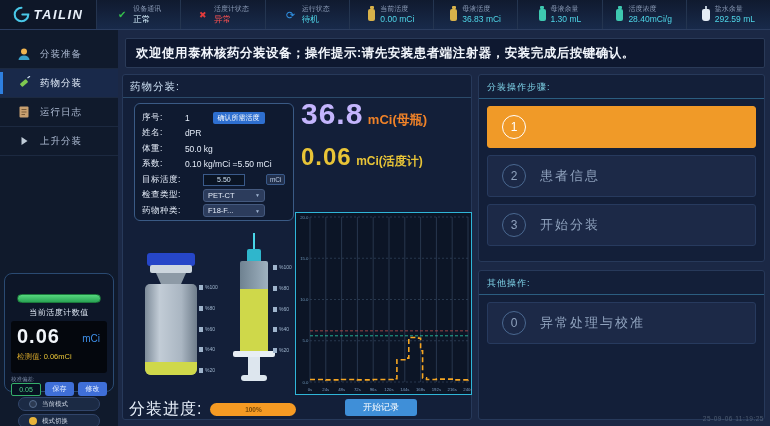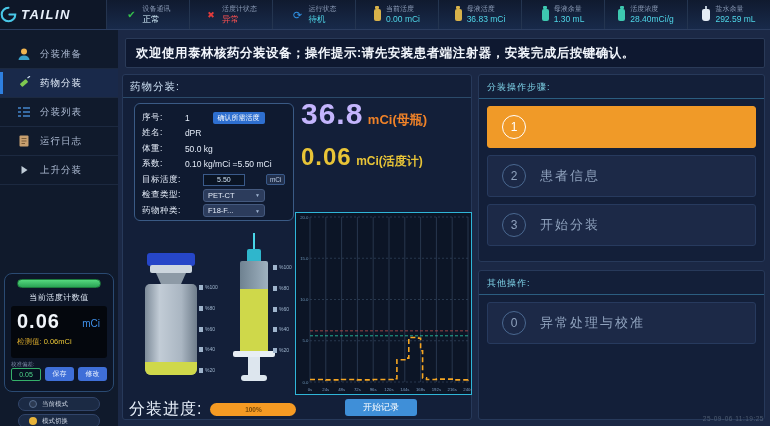--- a/index.html
+++ b/index.html
@@ -4,21 +4,21 @@
 <style>
   * { margin:0; padding:0; box-sizing:border-box; }
   html,body { width:770px; height:426px; overflow:hidden; background:#1b2845;
     font-family:"Liberation Sans","DejaVu Sans",sans-serif; color:#dfe8f5; }
   #app { position:relative; width:770px; height:426px; background:#1b2845; }
 
   
   #topbar { position:absolute; left:0; top:0; width:770px; height:30px;
     background:linear-gradient(#101a2f,#182a4a); border-bottom:1px solid #2b3d5f;
     display:flex; align-items:center; }
-  #logo { width:107px; height:100%; display:flex; align-items:center; 
+  #logo { width:97px; height:100%; display:flex; align-items:center; justify-content:center;
     background:#0e1728; border-right:1px solid #24344f; gap:4px; }
   #logo .gmark { width:17px; height:17px; }
   #logo .wordmark { font-size:13px; font-weight:bold; font-style:italic; letter-spacing:1.5px; color:#e8f0fa; }
   #statuses { flex:1; display:flex; height:100%; }
   .tb-item { flex:1; display:flex; align-items:center; justify-content:center; gap:5px;
     border-right:1px solid #243550; }
   .tb-item:last-child { border-right:none; }
   .tb-icon { font-size:10px; line-height:10px; width:12px; text-align:center; flex:0 0 auto; }
   .ic-ok { color:#35c04b; } .ic-err { color:#e23b3b; font-size:9px; } .ic-sync { color:#2f8fe0; font-size:11px; }
   .tb-vial { width:7px; height:12px; border-radius:2px; position:relative; flex:0 0 auto; }
@@ -36,21 +36,21 @@
   .side-item { position:relative; height:29px; display:flex; align-items:center; gap:9px;
     padding-left:17px; border-bottom:1px solid #1c2940; cursor:pointer; }
   .side-item .lbl { font-size:9.5px; color:#aebcd4; letter-spacing:1px; }
   .side-item.active { background:#19294a; }
   .side-item.active::before { content:""; position:absolute; left:0; top:3px; bottom:3px; width:3px; background:#2e7fe0; }
   .side-item.active .lbl { color:#e8f2ff; }
   .sicon { width:14px; height:14px; flex:0 0 auto; }
 
   
   #meter { position:absolute; left:4px; top:243px; width:110px; height:119px;
-    border:1px solid #2a4a72; border-radius:8px; background:#0d1628; padding:5px 6px; }
+    border:1px solid #2a4a72; border-radius:8px; background:#0d1628; padding:20px 6px; }
   #meter-bar { width:84px; height:9px; margin:0 auto; border-radius:5px;
     background:linear-gradient(#55d87e,#2aa455); border:1px solid #1c7a3c; }
   #meter-title { text-align:center; font-size:8px; color:#dfe8f5; margin-top:4px; letter-spacing:0.5px; }
   #meter-box { margin-top:3px; background:#04070d; border-radius:3px; height:52px; padding:4px 6px; position:relative; }
   #meter-read { font-size:20px; font-weight:bold; color:#f2f6fb; letter-spacing:1px; display:inline-block; }
   #meter-unit { font-size:10px; color:#3f8fe8; position:absolute; right:7px; top:12px; }
   #meter-detect { font-size:7.5px; color:#d8a82c; margin-top:4px; }
   #meter-detect .dv { color:#e8c437; }
   #meter-foot { display:flex; align-items:flex-end; gap:4px; margin-top:3px; }
   #offset-wrap { display:flex; flex-direction:column; }
@@ -230,33 +230,20 @@
           <path d="M1.5 13 a5.5 4.5 0 0 1 11 0 z" fill="#3aa0c8"></path>
         </svg>
       <span class="lbl">分装准备</span>
     </div>
     <div class="side-item active">
       <svg class="sicon" viewBox="0 0 14 14">
           <rect x="3" y="5" width="8" height="4" rx="1" transform="rotate(-40 7 7)" fill="#7ec850"></rect>
           <line x1="10.5" y1="2" x2="13" y2="0.2" stroke="#cde" stroke-width="1.2"></line>
         </svg>
       <span class="lbl">药物分装</span>
-    </div>
-    <div class="side-item">
-      <svg class="sicon" viewBox="0 0 14 14">
-          <g stroke="#4a90d8" stroke-width="1.4">
-            <line x1="1" y1="3" x2="4" y2="3"></line>
-            <line x1="6" y1="3" x2="13" y2="3"></line>
-            <line x1="1" y1="7" x2="4" y2="7"></line>
-            <line x1="6" y1="7" x2="13" y2="7"></line>
-            <line x1="1" y1="11" x2="4" y2="11"></line>
-            <line x1="6" y1="11" x2="13" y2="11"></line>
-          </g>
-        </svg>
-      <span class="lbl">分装列表</span>
     </div>
     <div class="side-item">
       <svg class="sicon" viewBox="0 0 14 14">
           <rect x="2.5" y="1.5" width="9" height="11" rx="1" fill="#c8a070"></rect>
           <g stroke="#7a5c38" stroke-width="1">
             <line x1="4.5" y1="4.5" x2="9.5" y2="4.5"></line>
             <line x1="4.5" y1="7" x2="9.5" y2="7"></line>
             <line x1="4.5" y1="9.5" x2="8" y2="9.5"></line>
           </g>
         </svg>

